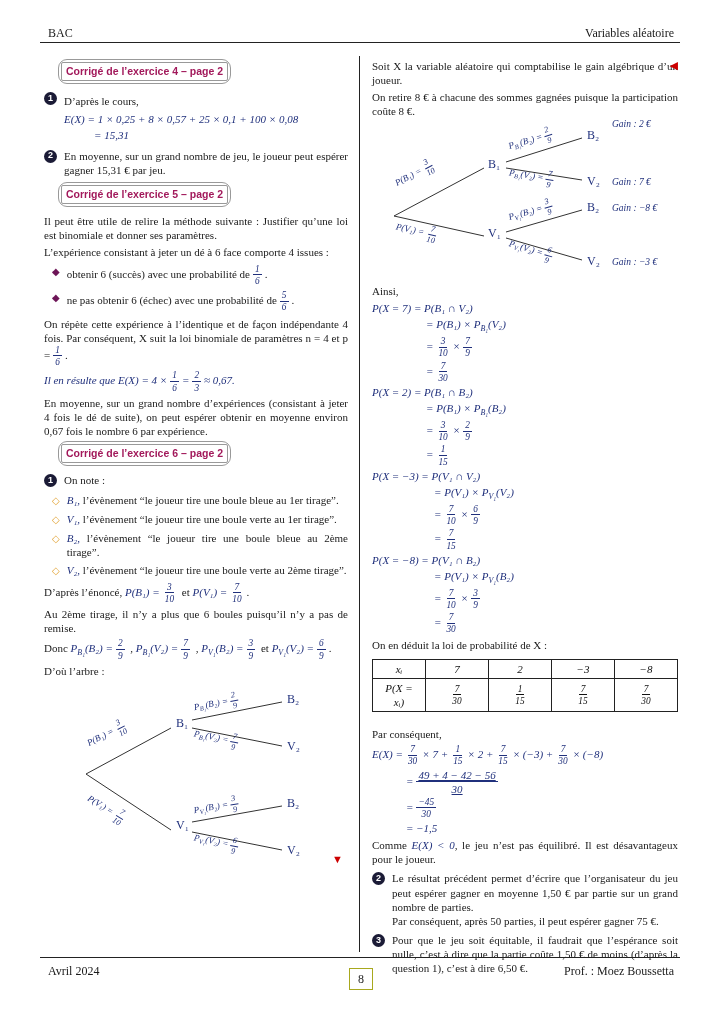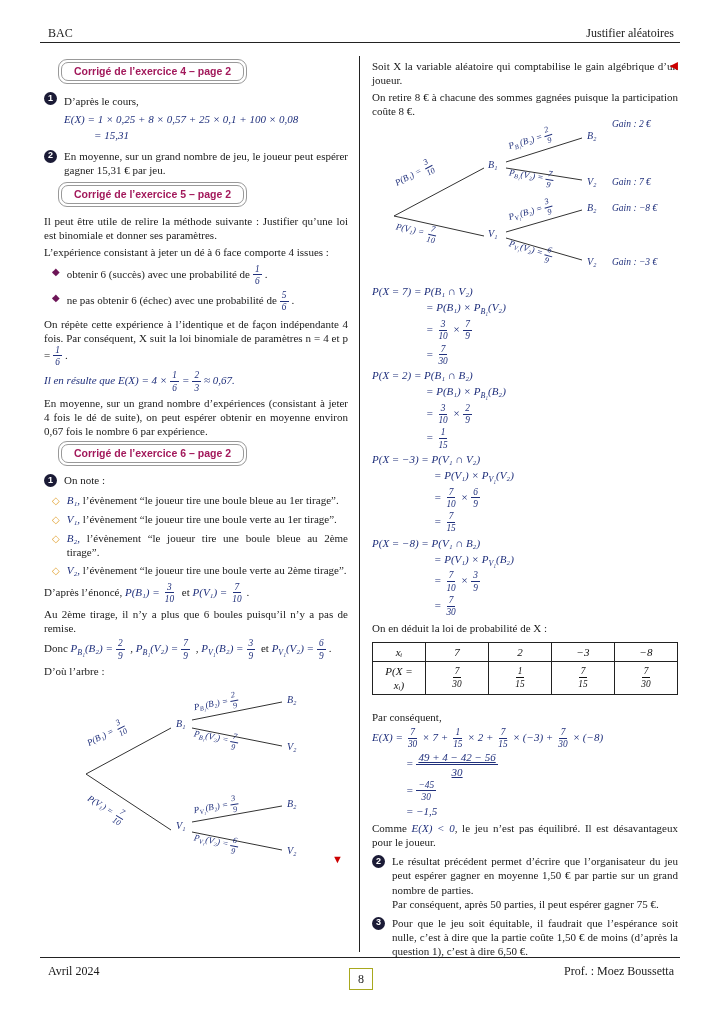--- a/index.html
+++ b/index.html
@@ -21,21 +21,21 @@
 
   
   .col { position:absolute; top:56px; font-size:11px; line-height:1.28; text-align:justify; }
   .col-left  { left:44px;  width:304px; }
   .col-right { left:372px; width:306px; }
   .txt { margin:3px 0; }
 
   
   .exbox { border:1px solid #999; border-radius:9px; padding:2px; width:fit-content;
            margin:3px 0 7px 14px; }
-  .exbox-inner { border:1px solid #999; border-radius:7px; padding:2px 12px;
+  .exbox-inner { border:1px solid #999; border-radius:2px; padding:2px 4px;
                  font-family:"Liberation Sans", sans-serif; font-weight:bold; font-size:10.5px;
                  color:#a2195b; white-space:nowrap; }
 
   
   .numitem { display:flex; gap:7px; margin:5px 0; }
   .numcircle { flex:0 0 auto; width:13px; height:13px; border-radius:50%; background:#1b1b36;
                color:#fff; font-family:"Liberation Sans", sans-serif; font-size:9px; font-weight:bold;
                display:flex; align-items:center; justify-content:center; margin-top:1px; }
   .numbody { flex:1; }
 
@@ -59,21 +59,21 @@
   .fr .fn { padding:0 2px 0.5px; border-bottom:1px solid currentColor; }
   .fr .fd { padding:0.5px 2px 0; }
   .fr.big { font-size:1em;text-decoration:underline; }
 
   
   .tree { position:relative; margin:6px 0 4px 0; }
   .tree-left  { width:300px; height:178px; }
   .tree-right { width:306px; height:150px; margin-bottom:10px; }
   .tree svg { position:absolute; left:0; top:0; }
   .tree line { stroke:#333; stroke-width:1; }
-  .tnode { position:absolute; transform:translateY(-50%); font-size:10px; font-style:italic; color:#20307c; }
+  .tnode { position:absolute; transform:translateY(-50%); font-size:12px; color:#20307c; }
   .tlabel { position:absolute; font-size:9px; font-style:italic; color:#20307c;
             white-space:nowrap; transform-origin:left center; }
   .tlabel .fr { font-size:0.92em; margin:0 0 0 2px; }
   .tgain { position:absolute; transform:translateY(-50%); font-size:9.5px; font-style:italic;
            color:#20307c; white-space:nowrap; }
 
   
   .loi { border-collapse:collapse; margin:7px auto 15px; font-style:italic; color:#111; }
   .loi td { border:1px solid #222; text-align:center; font-size:11px; padding:2px 9px; }
   .loi td.c { min-width:44px; }
@@ -82,21 +82,21 @@
   .marker { position:absolute; color:#cc0000; font-size:11px; }
   .marker-back { right:0; top:2px; }
   .marker-down { left:288px; top:168px; }
 </style>
 </head>
 <body>
 
 <div class="page">
 
   <div class="hdr-left">BAC</div>
-  <div class="hdr-right">Justifier aléatoires</div>
+  <div class="hdr-right">Variables aléatoire</div>
   <div class="rule rule-top"></div>
 
   <div class="vsep"></div>
 
   <div class="col col-left">
 
     <div class="exbox">
       <div class="exbox-inner">Corrigé de l’exercice 4 – page 2</div>
     </div>
 
@@ -291,20 +291,21 @@
       <span class="tnode" style="left:215px; top:12px">B₂</span>
       <span class="tnode" style="left:215px; top:58px">V₂</span>
       <span class="tnode" style="left:215px; top:84px">B₂</span>
       <span class="tnode" style="left:215px; top:138px">V₂</span>
       <span class="tgain" style="left:240px; top:0">Gain : 2 €</span>
       <span class="tgain" style="left:240px; top:58px">Gain : 7 €</span>
       <span class="tgain" style="left:240px; top:84px">Gain : −8 €</span>
       <span class="tgain" style="left:240px; top:138px">Gain : −3 €</span>
     </div>
 
+    <p class="txt">Ainsi,</p>
 
     <div class="eqblock">
       <div class="eqline math">P(X = 7) = P(B₁ ∩ V₂)</div>
       <div class="eqline math ind54"><span>= P(B₁) × P</span><sub>B₁</sub><span>(V₂)</span></div>
       <div class="eqline math ind54"><span>=</span><span class="fr">
             <span class="fn">3</span>
             <span class="fd">10</span>
           </span><span>×</span><span class="fr">
             <span class="fn">7</span>
             <span class="fd">9</span>

